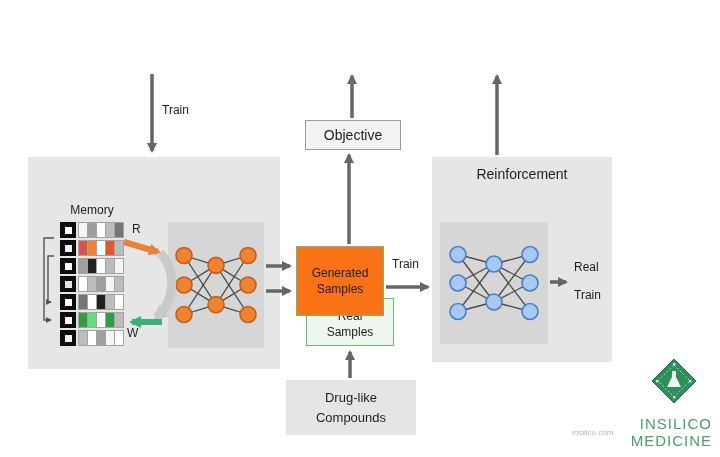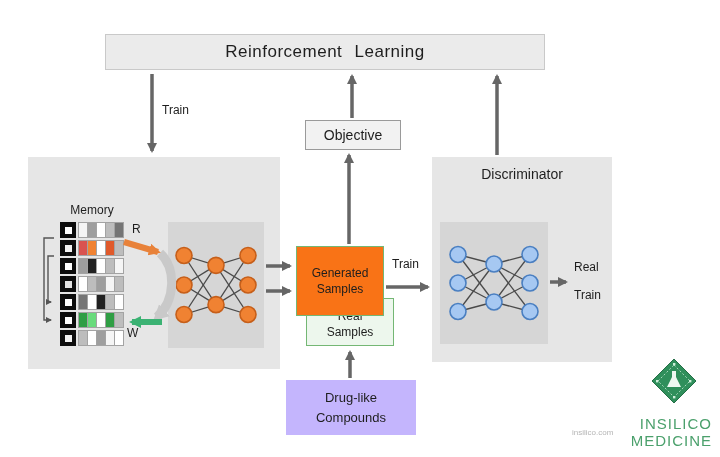--- a/index.html
+++ b/index.html
@@ -13,41 +13,38 @@
   .generator-box{left:28px;top:157px;width:252px;height:212px;background:#e6e6e6;}
   .discriminator-box{left:432px;top:157px;width:180px;height:205px;background:#e6e6e6;}
   .panel-title{position:absolute;font-size:14px;text-align:center;}
   .sub-label{position:absolute;font-size:12px;text-align:center;}
   .inner-box{position:absolute;background:#d6d6d6;}
   .controller-box{left:168px;top:222px;width:96px;height:126px;}
   .cnn-box{left:440px;top:222px;width:108px;height:122px;}
   .sample-box{position:absolute;font-size:12px;line-height:1.35;display:flex;flex-direction:column;align-items:center;justify-content:center;box-sizing:border-box;}
   .generated-box{left:296px;top:246px;width:88px;height:70px;background:#f97316;border:1.5px solid #74b774;z-index:3;}
   .real-box{left:306px;top:298px;width:88px;height:48px;background:#edf7ed;border:1.5px solid #74b774;z-index:2;justify-content:flex-end;padding-bottom:5px;}
-  .drug-box{left:286px;top:380px;width:130px;height:55px;background:#c4b5fd;font-size:13px;line-height:1.5;display:flex;flex-direction:column;align-items:center;justify-content:center;}
+  .drug-box{left:286px;top:380px;width:130px;height:55px;background:#e5e5e5;font-size:13px;line-height:1.5;display:flex;flex-direction:column;align-items:center;justify-content:center;}
   .tiny-label{position:absolute;font-size:12px;}
   .memory-visual{position:absolute;left:60px;top:222px;display:flex;gap:2px;}
   .tape-col{display:flex;flex-direction:column;gap:2px;}
   .tape-cell{width:16px;height:16px;background:#0d0d0d;display:flex;align-items:center;justify-content:center;}
   .tape-inner{width:7px;height:7px;}
   .matrix-col{display:flex;flex-direction:column;gap:2px;}
   .mem-row{display:flex;gap:1px;background:#a3a3a3;padding:1px;height:14px;box-sizing:content-box;}
   .mem-cell{width:8px;height:14px;}
   .svg-layer{position:absolute;left:0;top:0;pointer-events:none;}
   .brand-name{position:absolute;right:8px;top:415px;width:140px;text-align:right;font-size:15px;letter-spacing:1px;color:#4ba06c;}
   .brand-site{position:absolute;right:28px;top:428px;width:120px;text-align:left;font-size:8px;color:#b5b5b5;}
 </style>
 </head>
 <body>
 
 <div class="stage">
 
-  <div class="box rl-box">
-    <span>Reinforcement Learning</span>
-  </div>
 
   <div class="box objective-box">
     <span>Objective</span>
   </div>
 
   <div class="box generator-box"></div>
   <div class="sub-label" style="left:56px;top:203px;width:72px;">Memory</div>
 
   <div class="memory-visual">
     <div class="tape-col">
@@ -156,21 +153,21 @@
   <div class="sample-box real-box">
     <span>Real</span>
     <span>Samples</span>
   </div>
   <div class="sample-box generated-box">
     <span>Generated</span>
     <span>Samples</span>
   </div>
 
   <div class="box discriminator-box"></div>
-  <div class="panel-title" style="left:432px;top:166px;width:180px;">Discriminator</div>
+  <div class="panel-title" style="left:432px;top:166px;width:180px;">Reinforcement</div>
   <div class="inner-box cnn-box"></div>
   <svg class="svg-layer" style="left:444px;top:226px;" width="100" height="114" id="net-discriminator">
       <line x1="14" y1="28.5" x2="50" y2="38" stroke="#4a4a4a" stroke-width="1.3"></line>
       <line x1="14" y1="28.5" x2="50" y2="76" stroke="#4a4a4a" stroke-width="1.3"></line>
       <line x1="14" y1="57" x2="50" y2="38" stroke="#4a4a4a" stroke-width="1.3"></line>
       <line x1="14" y1="57" x2="50" y2="76" stroke="#4a4a4a" stroke-width="1.3"></line>
       <line x1="14" y1="85.5" x2="50" y2="38" stroke="#4a4a4a" stroke-width="1.3"></line>
       <line x1="14" y1="85.5" x2="50" y2="76" stroke="#4a4a4a" stroke-width="1.3"></line>
       <line x1="50" y1="38" x2="86" y2="28.5" stroke="#4a4a4a" stroke-width="1.3"></line>
       <line x1="50" y1="38" x2="86" y2="57" stroke="#4a4a4a" stroke-width="1.3"></line>

